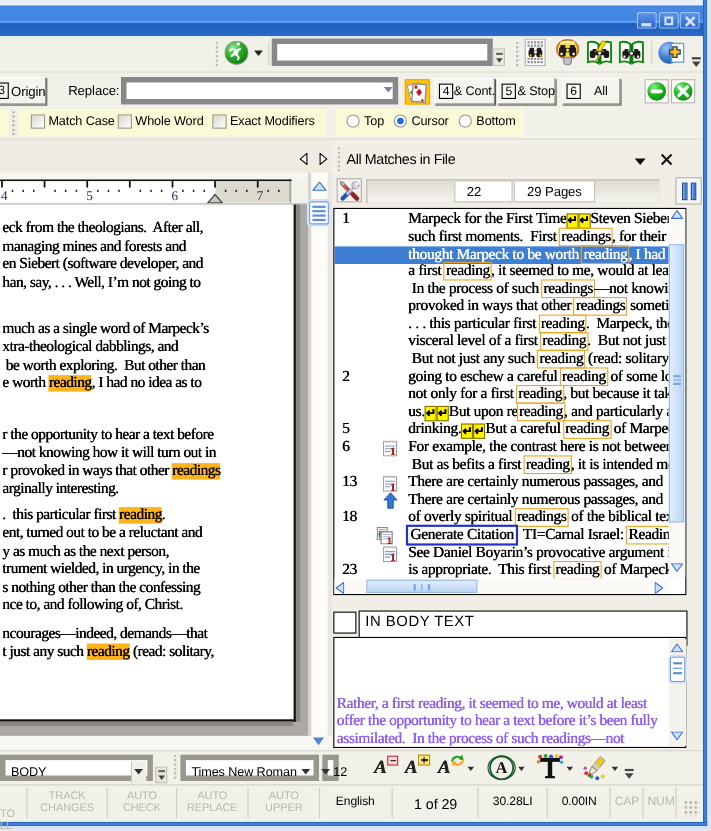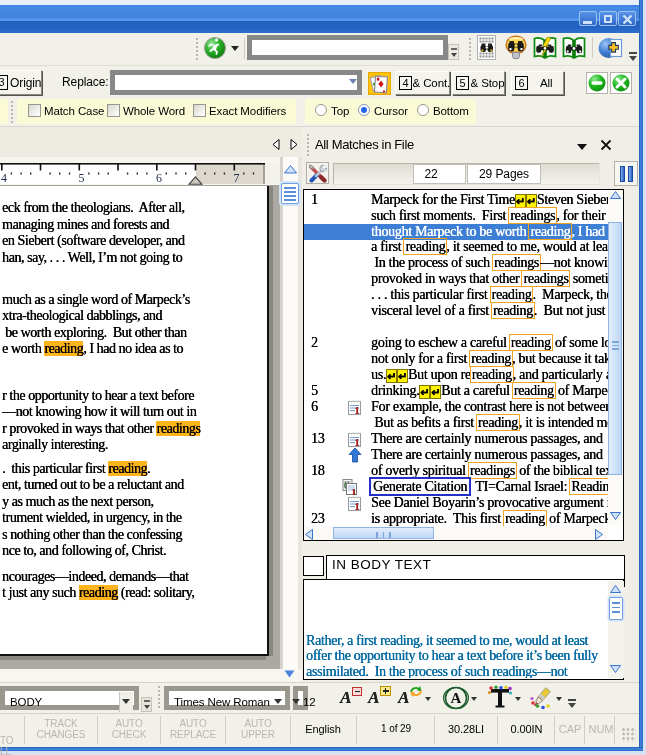--- a/index.html
+++ b/index.html
@@ -373,20 +373,21 @@
   <div class="a" style="left:0.5px;top:62px;width:321px;height:352px;background:#fff;border:1px solid #000"></div>
   <div class="a" style="left:1.5px;top:63px;width:304px;height:336px;overflow:hidden" id="listrows">
     <div class="row" style="top:1.6px"><span class="rn">1</span><span class="rt">Marpeck for the First Time<span class="pm">↵</span><span class="pm">↵</span>Steven Siebert and I</span></div>
     <div class="row" style="top:17.5px"><span class="rt">such first moments.  First <span class="m">readings</span>, for their part</span></div>
     <div class="row rowsel" style="top:33.5px"><span class="rt">thought Marpeck to be worth <span class="m">reading</span>, I had no</span></div>
     <div class="row" style="top:49.4px"><span class="rt">a first <span class="m">reading</span>, it seemed to me, would at least</span></div>
     <div class="row" style="top:65.4px"><span class="rt"> In the process of such <span class="m">readings</span>—not knowing</span></div>
     <div class="row" style="top:81.3px"><span class="rt">provoked in ways that other <span class="m">readings</span> sometim</span></div>
     <div class="row" style="top:97.3px"><span class="rt">. . . this particular first <span class="m">reading</span>.  Marpeck, the</span></div>
     <div class="row" style="top:113.2px"><span class="rt">visceral level of a first <span class="m">reading</span>.  But not just a</span></div>
+    <div class="row" style="top:129.2px"><span class="rt"> But not just any such <span class="m">reading</span> (read: solitary</span></div>
     <div class="row" style="top:145.2px"><span class="rn">2</span><span class="rt">going to eschew a careful <span class="m">reading</span> of some lon</span></div>
     <div class="row" style="top:161.1px"><span class="rt">not only for a first <span class="m">reading</span>, but because it take</span></div>
     <div class="row" style="top:177.1px"><span class="rt">us.<span class="pm">↵</span><span class="pm">↵</span>But upon re<span class="m">reading</span>, and particularly a</span></div>
     <div class="row" style="top:193px"><span class="rn">5</span><span class="rt">drinking.<span class="pm">↵</span><span class="pm">↵</span>But a careful <span class="m">reading</span> of Marpeck</span></div>
     <div class="row" style="top:209px"><span class="rn">6</span><svg class="ri" width="14" height="16">
           <rect x="0.5" y="2.5" width="12" height="13" fill="#fff" stroke="#999"></rect>
           <path d="M0.5 3 q1.5 -2.6 3 0 q1.5 -2.6 3 0 q1.5 -2.6 3 0 q1.5 -2.6 3 0" fill="#e4e4e4" stroke="#999" stroke-width="0.6"></path>
           <g stroke="#7a9ac8" stroke-width="1">
             <line x1="2" y1="6.5" x2="11" y2="6.5"></line>
             <line x1="2" y1="9" x2="11" y2="9"></line>
@@ -454,21 +455,21 @@
   </div>
   <svg class="a" style="left:293px;top:401.5px" width="8" height="11">
       <path d="M0.5 0.5 L0.5 10.5 L7.5 5.5 z" fill="#cfe2f8" stroke="#3b74d0" stroke-width="1"></path>
     </svg>
 
   <div class="a" style="left:1px;top:429px;width:21px;height:20px;background:#fff;border:1.5px solid #000"></div>
   <div class="a" style="left:24px;top:428px;width:298.5px;height:32px;background:#fff;border:1.5px solid #000;font-size:13.5px;line-height:18px;padding-left:5px"><span style="letter-spacing:0.5px">IN BODY TEXT</span></div>
 
   <div class="a" style="left:1px;top:451.5px;width:321px;height:101px;background:#fff;border:1px solid #000"></div>
   <div class="a" style="left:2px;top:453.5px;width:303px;height:97px;overflow:hidden">
-      <div class="ser" style="position:absolute;left:2px;top:52px;font-size:14px;letter-spacing:-0.35px;line-height:15.9px;white-space:pre;color:#0369a1">Rather, a first reading, it seemed to me, would at least
+      <div class="ser" style="position:absolute;left:2px;top:52px;font-size:14px;letter-spacing:-0.35px;line-height:15.9px;white-space:pre;color:#8b5cf6">Rather, a first reading, it seemed to me, would at least
 offer the opportunity to hear a text before it’s been fully
 assimilated.  In the process of such readings—not</div>
     </div>
 
   <div class="a" style="left:305.5px;top:453.5px;width:16px;height:97px;background:#F3F2ED"></div>
   <svg class="a" style="left:308px;top:458px" width="11" height="8">
       <path d="M5.5 0.5 L10.5 7.5 L0.5 7.5 z" fill="#cfe2f8" stroke="#3b74d0" stroke-width="1"></path>
     </svg>
   <div class="a" style="left:306.5px;top:470px;width:14px;height:23px;background:#fff;border:1.5px solid #6f9fe0;border-radius:2px;box-shadow:0 0 0 1.5px #d4e4f8">
     <div style="margin:4px 2px 0;height:1.6px;background:#5b8fd8"></div>
@@ -559,21 +560,21 @@
 <div class="a" style="left:568px;top:703px;width:0;height:0;border-left:4px solid transparent;border-right:4px solid transparent;border-top:5px solid #444"></div>
 
 <div class="a" style="left:0;top:713px;width:639px;height:34px;background:#F1F0E9;border-top:1px solid #d4d1c8"></div>
 <div class="a" style="left:0;top:713px;width:639px;height:34px;font-size:10px;color:#bab7ae">
   <div style="position:absolute;left:0px;top:22px;width:22px;text-align:left;line-height:11px">TO<br>LL</div>
   <div style="position:absolute;left:26px;top:5px;width:70px;text-align:center;line-height:11px">TRACK<br>CHANGES</div>
   <div style="position:absolute;left:99px;top:5px;width:60px;text-align:center;line-height:11px">AUTO<br>CHECK</div>
   <div style="position:absolute;left:162px;top:5px;width:62px;text-align:center;line-height:11px">AUTO<br>REPLACE</div>
   <div style="position:absolute;left:227px;top:5px;width:62px;text-align:center;line-height:11px">AUTO<br>UPPER</div>
   <div style="position:absolute;left:292px;top:10px;width:62px;text-align:center;font-size:11px;color:#000">English</div>
-  <div style="position:absolute;left:358px;top:10px;width:76px;text-align:center;font-size:10px;color:#000">1 of 29</div>
+  <div style="position:absolute;left:358px;top:10px;width:76px;text-align:center;font-size:13px;color:#000">1 of 29</div>
   <div style="position:absolute;left:436px;top:10px;width:60px;text-align:center;font-size:11px;color:#000">30.28LI</div>
   <div style="position:absolute;left:499px;top:10px;width:55px;text-align:center;font-size:11px;color:#000">0.00IN</div>
   <div style="position:absolute;left:556px;top:10px;width:28px;text-align:center;font-size:11px">CAP</div>
   <div style="position:absolute;left:586px;top:10px;width:30px;text-align:center;font-size:11px">NUM</div>
 </div>
 <div class="a" style="left:24px;top:716px;width:1px;height:28px;background:#d0cdc4"></div>
 <div class="a" style="left:97px;top:716px;width:1px;height:28px;background:#d0cdc4"></div>
 <div class="a" style="left:160px;top:716px;width:1px;height:28px;background:#d0cdc4"></div>
 <div class="a" style="left:225px;top:716px;width:1px;height:28px;background:#d0cdc4"></div>
 <div class="a" style="left:290px;top:716px;width:1px;height:28px;background:#d0cdc4"></div>

